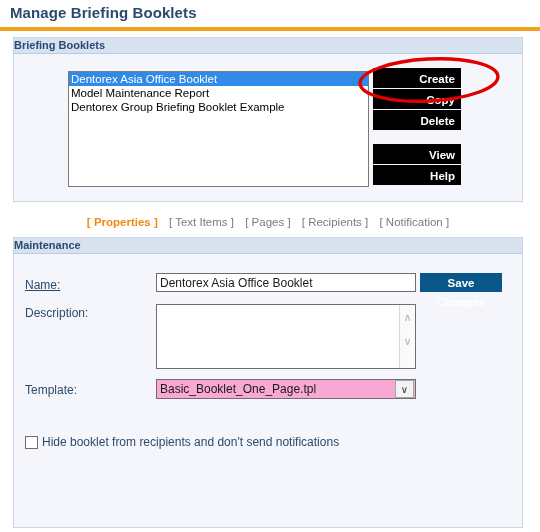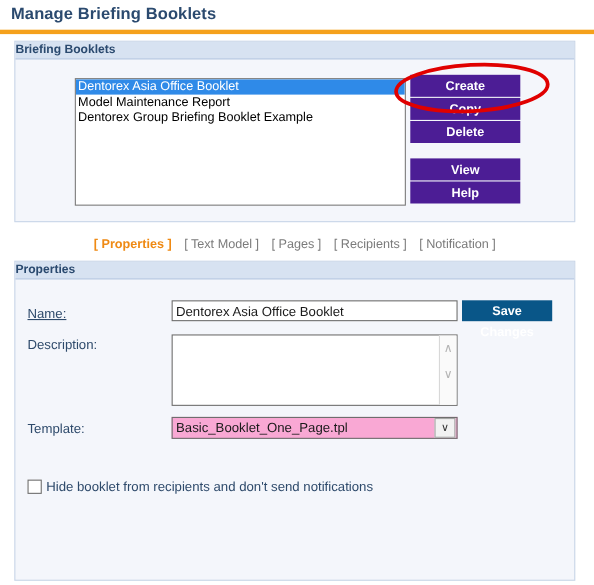--- a/index.html
+++ b/index.html
@@ -84,29 +84,29 @@
 
   
   #booklet-buttons {
     position: absolute;
     left: 359px;
     top: 30px;
     width: 100px;
   }
   .action-btn {
     display: block;
-    width: 100px;
+    width: 88px;
     height: 20px;
     line-height: 20px;
     margin-bottom: 1px;
-    background: #4c1d95;
+    background: #000000;
     color: #ffffff;
     font-size: 11.5px;
     font-weight: bold;
-    text-align: center;
+    text-align: right;
     border: 0;
     box-sizing: border-box;
     cursor: pointer;
     font-family: "Liberation Sans", sans-serif;
   }
   .btn-gap { height: 13px; }
 
   
   #annotation-ellipse {
     position: absolute;
@@ -335,28 +335,28 @@
     <button class="action-btn">Help</button>
   </div>
 </div>
 
 <svg id="annotation-ellipse" viewBox="0 0 146 48" xmlns="http://www.w3.org/2000/svg">
   <ellipse cx="73" cy="24" rx="69" ry="21" fill="none" stroke="#e00000" stroke-width="3.4" transform="rotate(-3 73 24)"></ellipse>
 </svg>
 
 <div id="tab-links">
   <span class="tab-link active">[ Properties ]</span>
-  <span class="tab-link">[ Text Model ]</span>
+  <span class="tab-link">[ Text Items ]</span>
   <span class="tab-link">[ Pages ]</span>
   <span class="tab-link">[ Recipients ]</span>
   <span class="tab-link">[ Notification ]</span>
 </div>
 
 <div id="properties-panel">
-  <div class="panel-header">Properties</div>
+  <div class="panel-header">Maintenance</div>
 
   <div class="field-label" id="label-name">Name:</div>
   <input id="name-input" type="text" value="Dentorex Asia Office Booklet" style="">
   <button id="save-changes-button">Save Changes</button>
 
   <div class="field-label" id="label-description">Description:</div>
   <div id="description-wrap">
     <textarea id="description-input" style=""></textarea>
     <div id="description-scrollbar">
       <div class="sb-arrow" id="sb-arrow-up">∧</div>

